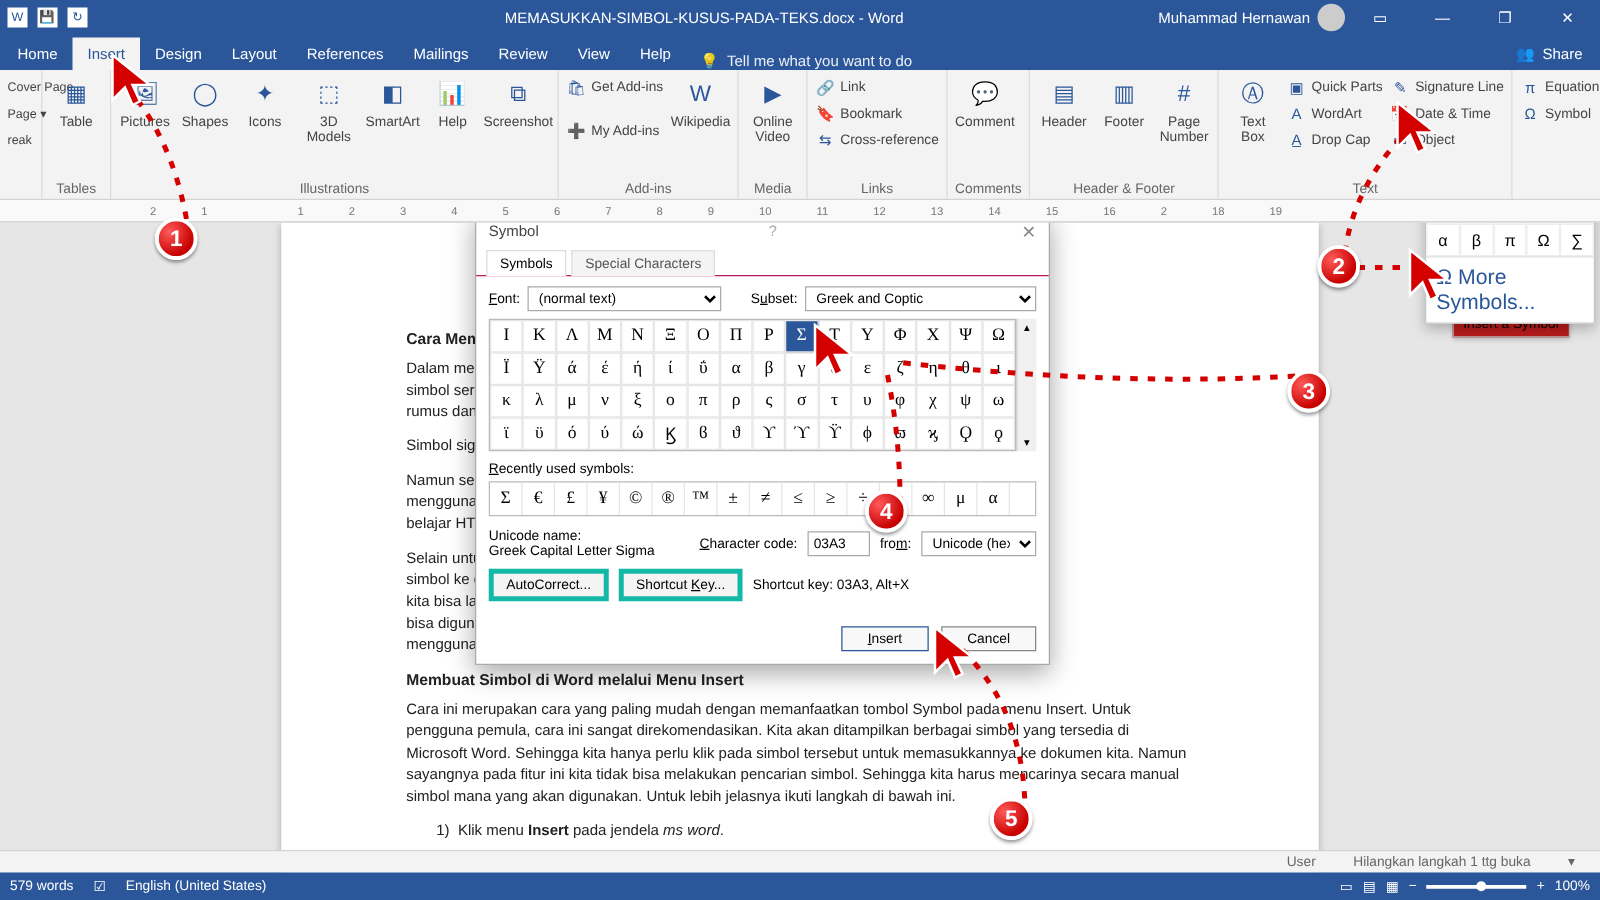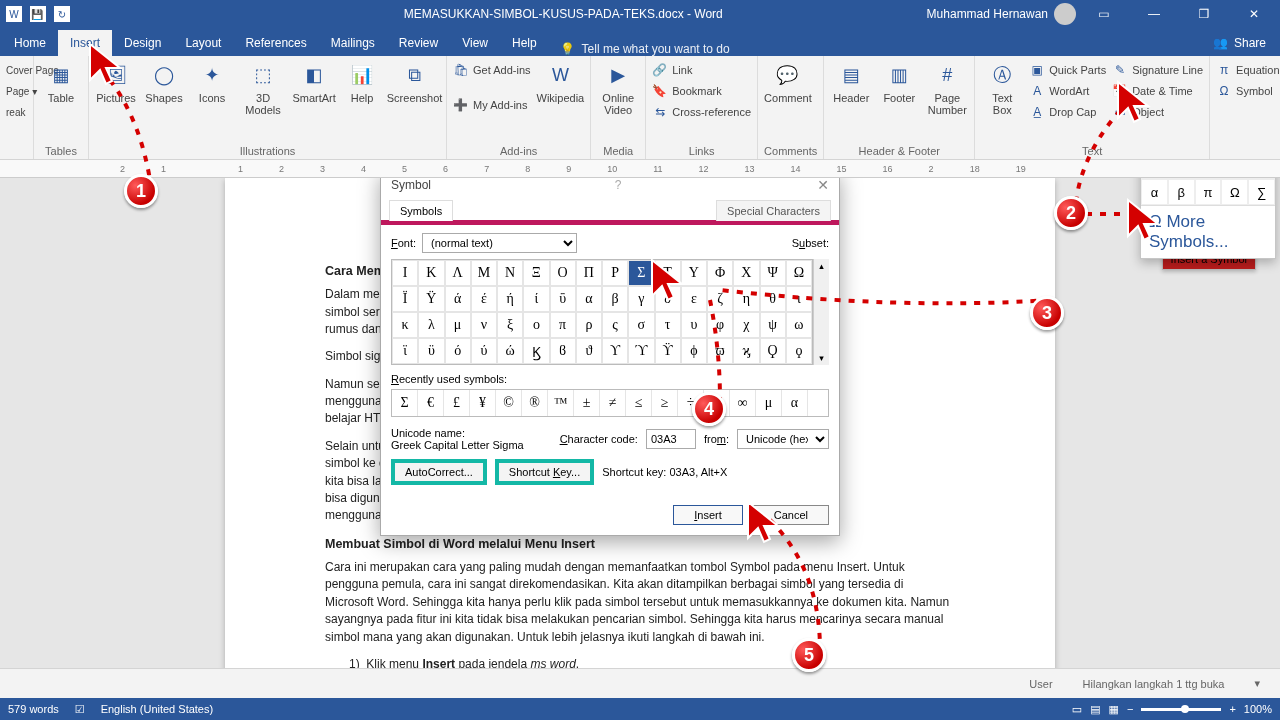--- a/index.html
+++ b/index.html
@@ -53,39 +53,39 @@
 .symgallery { position:absolute; top:100px; right:4px; width:136px; background:#fff; border:1px solid #c6c6c6; box-shadow:0 4px 10px rgba(0,0,0,.25); z-index:50; }
 .symgallery .grid { display:grid; grid-template-columns: repeat(5, 1fr); }
 .symgallery .cell { height:26px; display:flex; align-items:center; justify-content:center; font-size:13px; border:1px solid #eee; cursor:pointer; }
 .symgallery .more { padding:6px 8px; font-size:17px; color:#2b579a; border-top:1px solid #ddd; cursor:pointer; }
 .tooltip { position:absolute; top:248px; right:24px; background:#b91c1c; border:1px solid #bbb; padding:4px 8px; font-size:11px; box-shadow:0 2px 4px rgba(0,0,0,.2); }
 
 
 .dialog { position:absolute; top:170px; left:380px; width:460px; background:#fff; border:1px solid #aaa; box-shadow:0 6px 20px rgba(0,0,0,.35); font-size:11px; z-index:60; }
 .dialog .dtitle { height:28px; display:flex; align-items:center; padding:0 10px; font-size:12px; color:#444; }
 .dialog .dtitle .dclose { margin-left:auto; font-size:14px; color:#888; cursor:pointer; }
-.dialog .dtabs { display:flex; border-bottom:5px solid #be185d; padding:0 8px; gap:4px;justify-content:space-between; }
+.dialog .dtabs { display:flex; border-bottom:1px solid #be185d; padding:0 8px; gap:4px; }
 .dialog .dtab { padding:4px 10px; border:1px solid #ddd; border-bottom:none; background:#fff; font-size:11px; cursor:pointer; position:relative; top:1px; }
 .dialog .dtab.inactive { background:#f4f4f4; color:#555; }
 .dialog .body { padding:8px 10px 10px; }
 .dialog .frow { display:flex; align-items:center; gap:6px; margin-bottom:6px; }
 .dialog select, .dialog input[type=text] { border:1px solid #aaa; font-size:11px; padding:1px 4px; height:20px; background:#fff; }
 .dialog .chargrid { display:grid; grid-template-columns: repeat(16, 1fr); border:1px solid #bbb; }
 .dialog .chargrid .cc { height:26px; display:flex; align-items:center; justify-content:center; font-size:14px; border:1px solid #e5e5e5; cursor:pointer; font-family: "Times New Roman", serif; }
 .dialog .chargrid .cc.sel { background:#2b579a; color:#fff; }
 .dialog .scroll { width:16px; background:#f0f0f0; border-left:1px solid #ccc; }
 .dialog .recent { display:flex; border:1px solid #bbb; margin-top:4px; }
 .dialog .recent .cc { width:26px; height:26px; display:flex; align-items:center; justify-content:center; font-size:14px; border-right:1px solid #e5e5e5; font-family:"Times New Roman", serif; }
 .dialog .btns { display:flex; justify-content:flex-end; gap:10px; padding:10px; }
 .dialog .btn { border:1px solid #888; padding:3px 20px; font-size:11px; background:#f8f8f8; cursor:pointer; }
 .dialog .btn.primary { border-color:#2b579a; color:#000; }
 .dialog .btn.autocorrect, .dialog .btn.shortcut { padding:3px 10px; border:4px solid #14b8a6; background:#f4f4f4; }
 
 
-.infoband { position:absolute; bottom:22px; left:0; right:0; height:30px; background:#f3f3f3; border-top:1px solid #d4d4d4; display:flex; align-items:center; font-size:11px; color:#666; padding:0 20px; }
+.infoband { position:absolute; bottom:22px; left:0; right:0; height:18px; background:#f3f3f3; border-top:1px solid #d4d4d4; display:flex; align-items:center; font-size:11px; color:#666; padding:0 20px; }
 .infoband .r { margin-left:auto; display:flex; gap:30px; align-items:center; }
 
 
 .ann-circle { position:absolute; width:34px; height:34px; border-radius:50%; background:radial-gradient(circle at 30% 30%, #ff5a5a,#c80000 70%); border:3px solid #fff; box-shadow:0 2px 3px rgba(0,0,0,.4); color:#fff; font-weight:700; font-size:18px; display:flex; align-items:center; justify-content:center; z-index:90; }
 .ann-cursor { position:absolute; z-index:95; }
 .ann-cursor svg{ display:block; }
 .ann-path { position:absolute; z-index:80; pointer-events:none; }
 .ann-path path { stroke:#d40000; stroke-width:4; stroke-dasharray:6 8; fill:none; }
 
 </style>
@@ -386,20 +386,21 @@
   </div>
   <div class="dtabs">
     <div class="dtab">Symbols</div>
     <div class="dtab inactive">Special Characters</div>
   </div>
   <div class="body">
     <div class="frow">
       <span><u>F</u>ont:</span>
       <select style="width:155px;"><option>(normal text)</option></select>
       <span style="margin-left:auto;">S<u>u</u>bset:</span>
+      <select style="width:185px;"><option>Greek and Coptic</option></select>
     </div>
     <div style="display:flex;">
       <div class="chargrid" id="dlg-grid" style="flex:1;">
           <div class="cc">Ι</div>
           <div class="cc">Κ</div>
           <div class="cc">Λ</div>
           <div class="cc">Μ</div>
           <div class="cc">Ν</div>
           <div class="cc">Ξ</div>
           <div class="cc">Ο</div>

